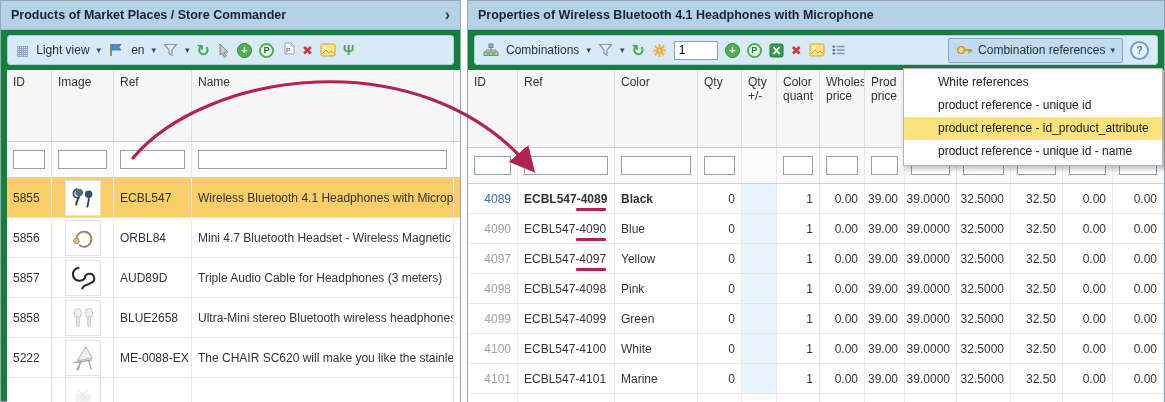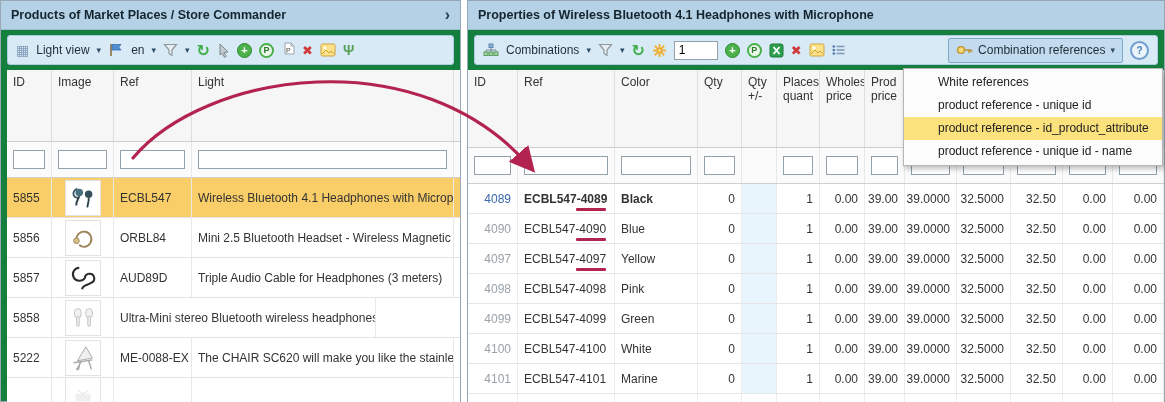--- a/index.html
+++ b/index.html
@@ -115,21 +115,21 @@
             <path d="M2 11l4-4 3 3 2-2 3 3" fill="none" stroke="#cfa23a"></path>
           </svg>
         </span>
       <span class="glyph attr">Ψ</span>
     </div>
     <div>
       <div class="thead" id="lhead">
           <div class="th" style="width: 45px;">ID</div>
           <div class="th" style="width: 62px;">Image</div>
           <div class="th" style="width: 78px;">Ref</div>
-          <div class="th" style="width: 262px;">Light</div>
+          <div class="th" style="width: 262px;">Name</div>
         </div>
       <div class="filterrow" id="lfilter">
           <div class="fcell" style="width: 45px;">
             <input class="finput" type="text" style="">
           </div>
           <div class="fcell" style="width: 62px;">
             <input class="finput" type="text" style="">
           </div>
           <div class="fcell" style="width: 78px;">
             <input class="finput" type="text" style="">
@@ -159,21 +159,21 @@
             <div class="cell" style="width: 45px;">5856</div>
             <div class="cell cimg" style="width: 62px;">
               <span class="thumb">
                 <svg viewBox="0 0 32 32" width="30" height="30">
                   <path d="M9 18a8 8 0 1 1 15 3c-3 5-9 6-12 2" fill="none" stroke="#9c8458" stroke-width="2"></path>
                   <circle cx="9" cy="19" r="3" fill="#d9c08c" stroke="#9c8458"></circle>
                 </svg>
               </span>
             </div>
             <div class="cell" style="width: 78px;">ORBL84</div>
-            <div class="cell" style="width: 262px;">Mini 2.5 Bluetooth Headset - Wireless Magnetic</div>
+            <div class="cell" style="width: 262px;">Mini 4.7 Bluetooth Headset - Wireless Magnetic</div>
           </div>
           <div class="lrow">
             <div class="cell" style="width: 45px;">5857</div>
             <div class="cell cimg" style="width: 62px;">
               <span class="thumb">
                 <svg viewBox="0 0 32 32" width="30" height="30">
                   <path d="M12 5a7 7 0 1 0 6 11 5 5 0 1 1 7 5c-4 3-9 2-10 7" fill="none" stroke="#2b2b2b" stroke-width="2.2"></path>
                 </svg>
               </span>
             </div>
@@ -185,20 +185,21 @@
             <div class="cell cimg" style="width: 62px;">
               <span class="thumb">
                 <svg viewBox="0 0 32 32" width="30" height="30">
                   <rect x="7" y="6" width="7" height="10" rx="3.5" fill="#f2f2f2" stroke="#c0c0c0"></rect>
                   <rect x="9" y="14" width="3" height="11" rx="1.5" fill="#e8e8e8" stroke="#c9c9c9"></rect>
                   <rect x="19" y="6" width="7" height="10" rx="3.5" fill="#f2f2f2" stroke="#c0c0c0"></rect>
                   <rect x="21" y="14" width="3" height="11" rx="1.5" fill="#e8e8e8" stroke="#c9c9c9"></rect>
                 </svg>
               </span>
             </div>
+            <div class="cell" style="width: 78px;">BLUE2658</div>
             <div class="cell" style="width: 262px;">Ultra-Mini stereo Bluetooth wireless headphones</div>
           </div>
           <div class="lrow">
             <div class="cell" style="width: 45px;">5222</div>
             <div class="cell cimg" style="width: 62px;">
               <span class="thumb">
                 <svg viewBox="0 0 32 32" width="30" height="30">
                   <path d="M19 4l7 12-16 3z" fill="#f0f0f0" stroke="#a8a8a8"></path>
                   <path d="M6 21l20-3M9 29l5-9M25 28l-3-9M13 20l-2 9" fill="none" stroke="#a8a8a8" stroke-width="1.5"></path>
                 </svg>
@@ -296,21 +297,21 @@
       </span>
       <span class="icon-help">?</span>
     </div>
     <div>
       <div class="thead" id="rhead">
           <div class="th" style="width: 50px;">ID</div>
           <div class="th" style="width: 97px;">Ref</div>
           <div class="th" style="width: 83px;">Color</div>
           <div class="th" style="width: 44px;">Qty</div>
           <div class="th" style="width: 35px;">Qty +/-</div>
-          <div class="th" style="width: 43px;">Places quant</div>
+          <div class="th" style="width: 43px;">Color quant</div>
           <div class="th" style="width: 45px;">Wholes price</div>
           <div class="th" style="width: 40px;">Prod price</div>
           <div class="th" style="width: 52px;"></div>
           <div class="th" style="width: 54px;"></div>
           <div class="th" style="width: 52px;"></div>
           <div class="th" style="width: 50px;"></div>
           <div class="th" style="width: 51px;"></div>
         </div>
       <div class="filterrow" id="rfilter">
           <div class="fcell" style="width: 50px;">

